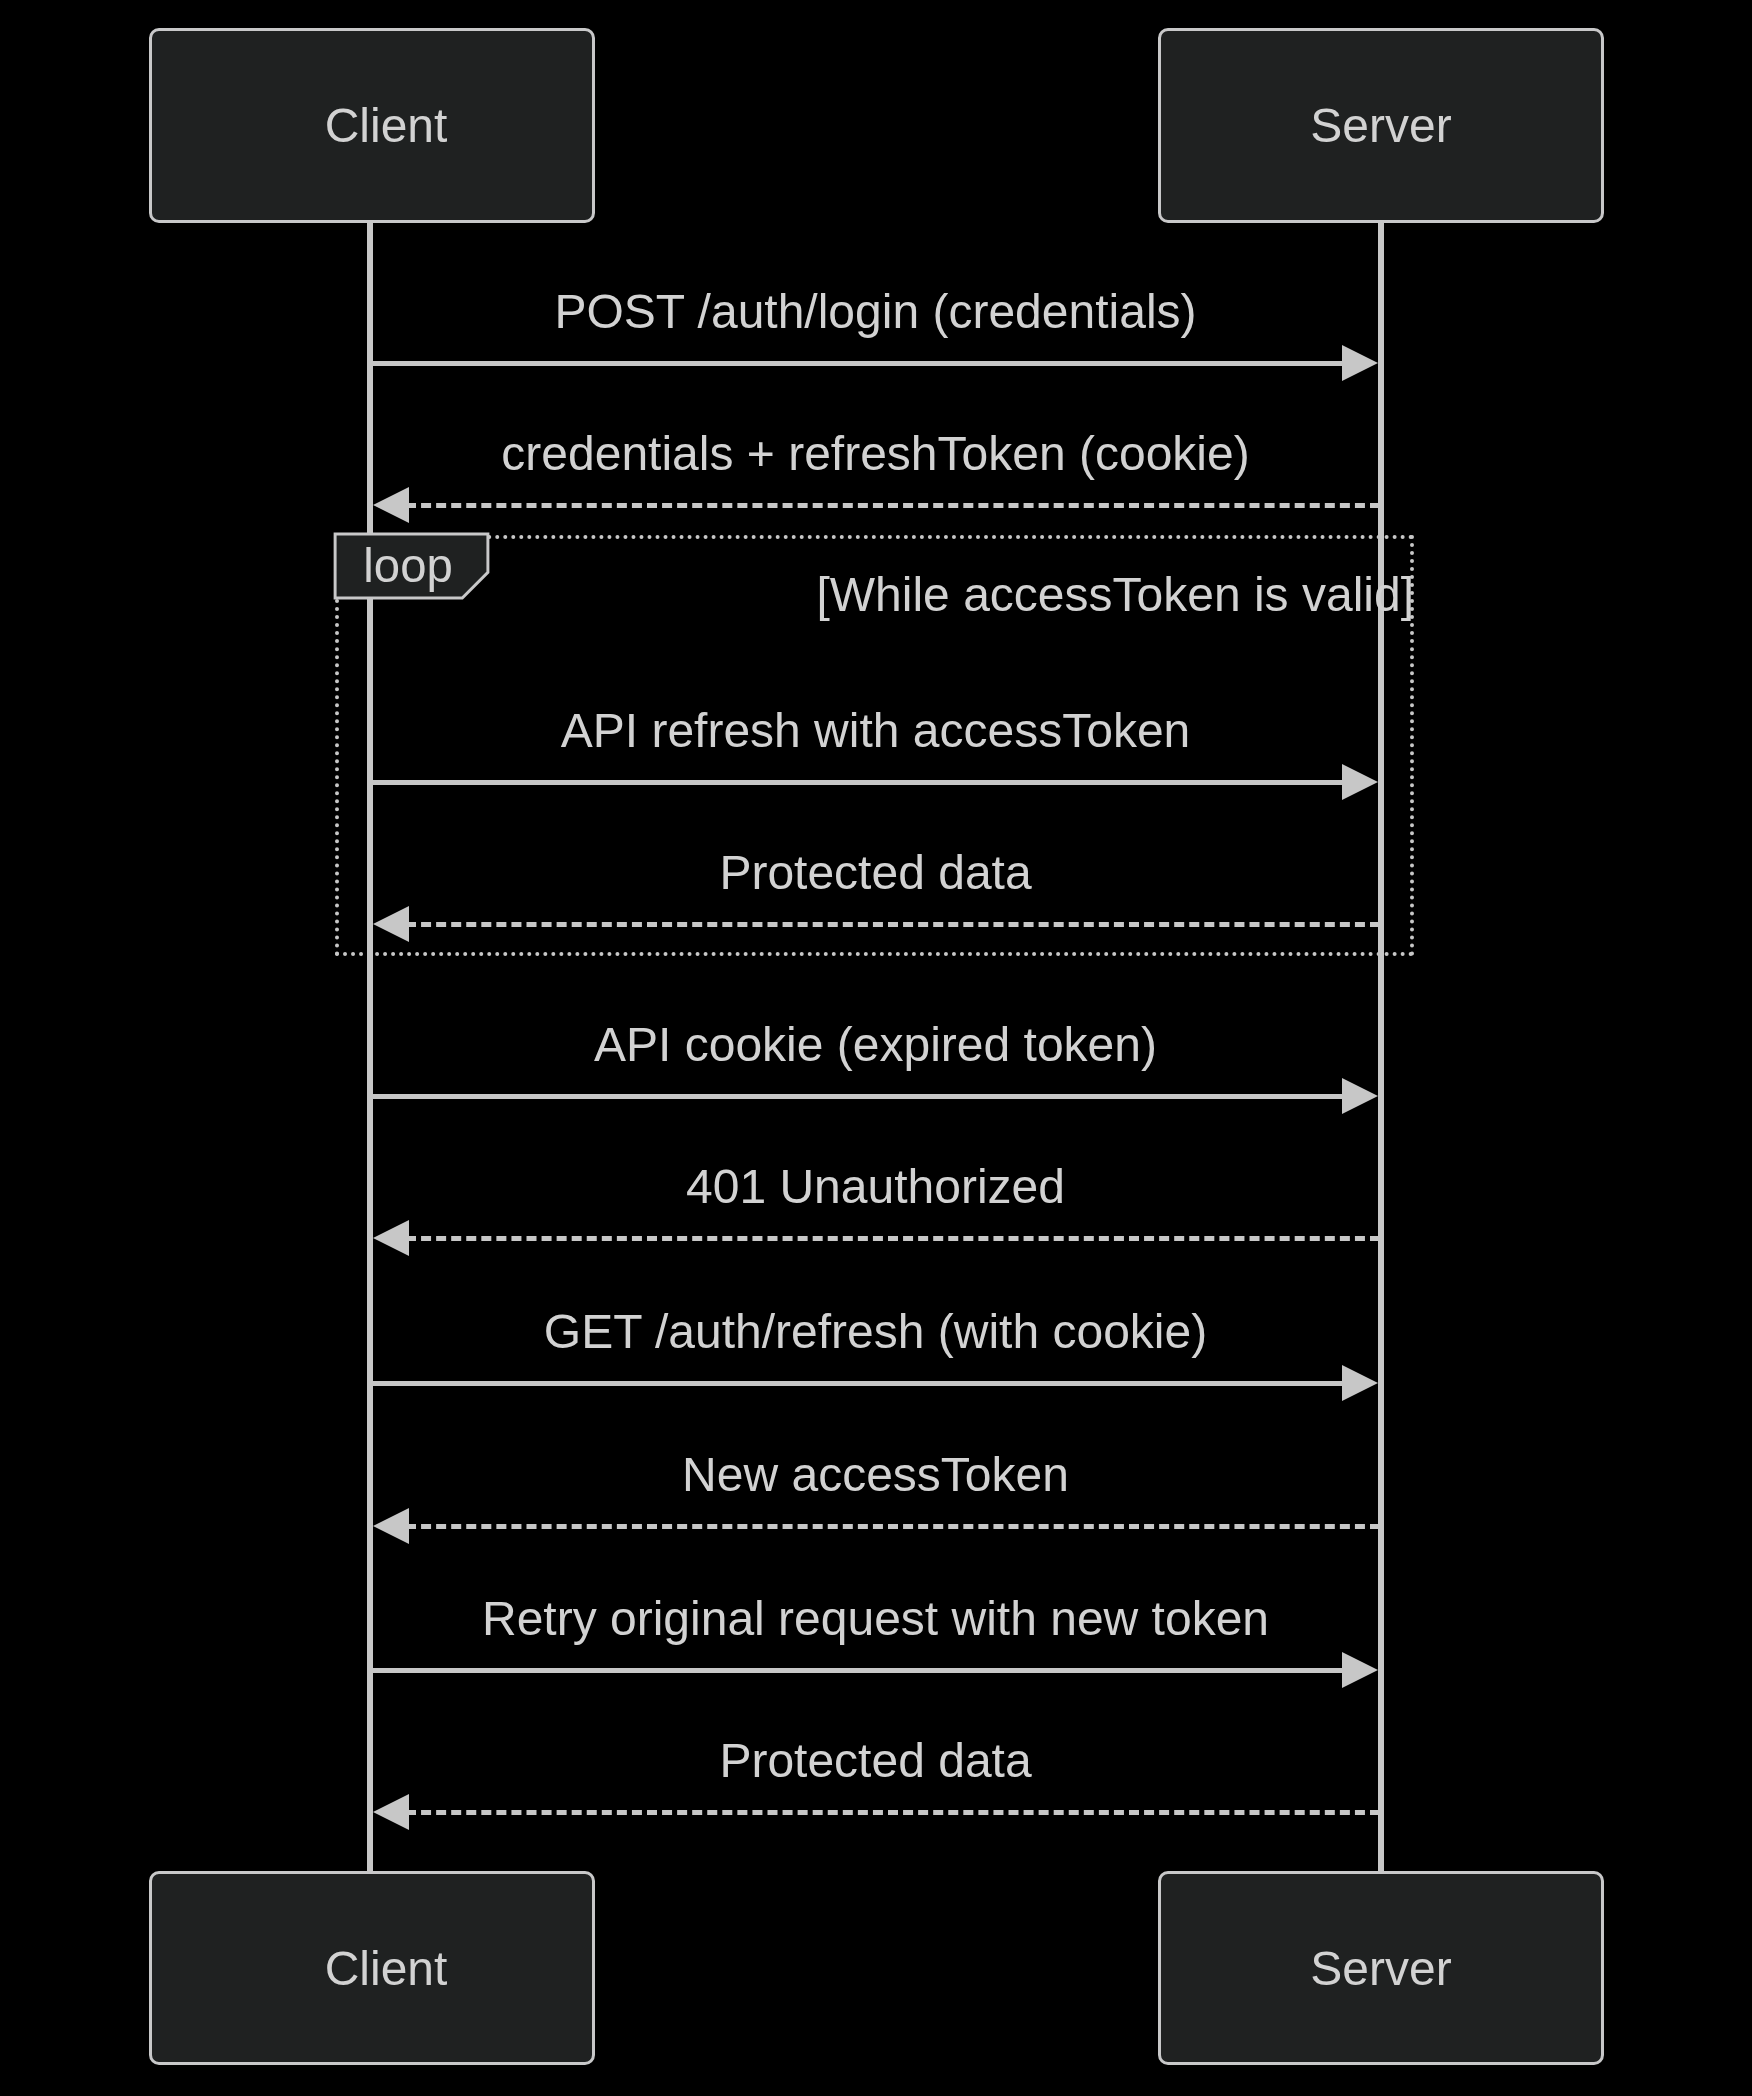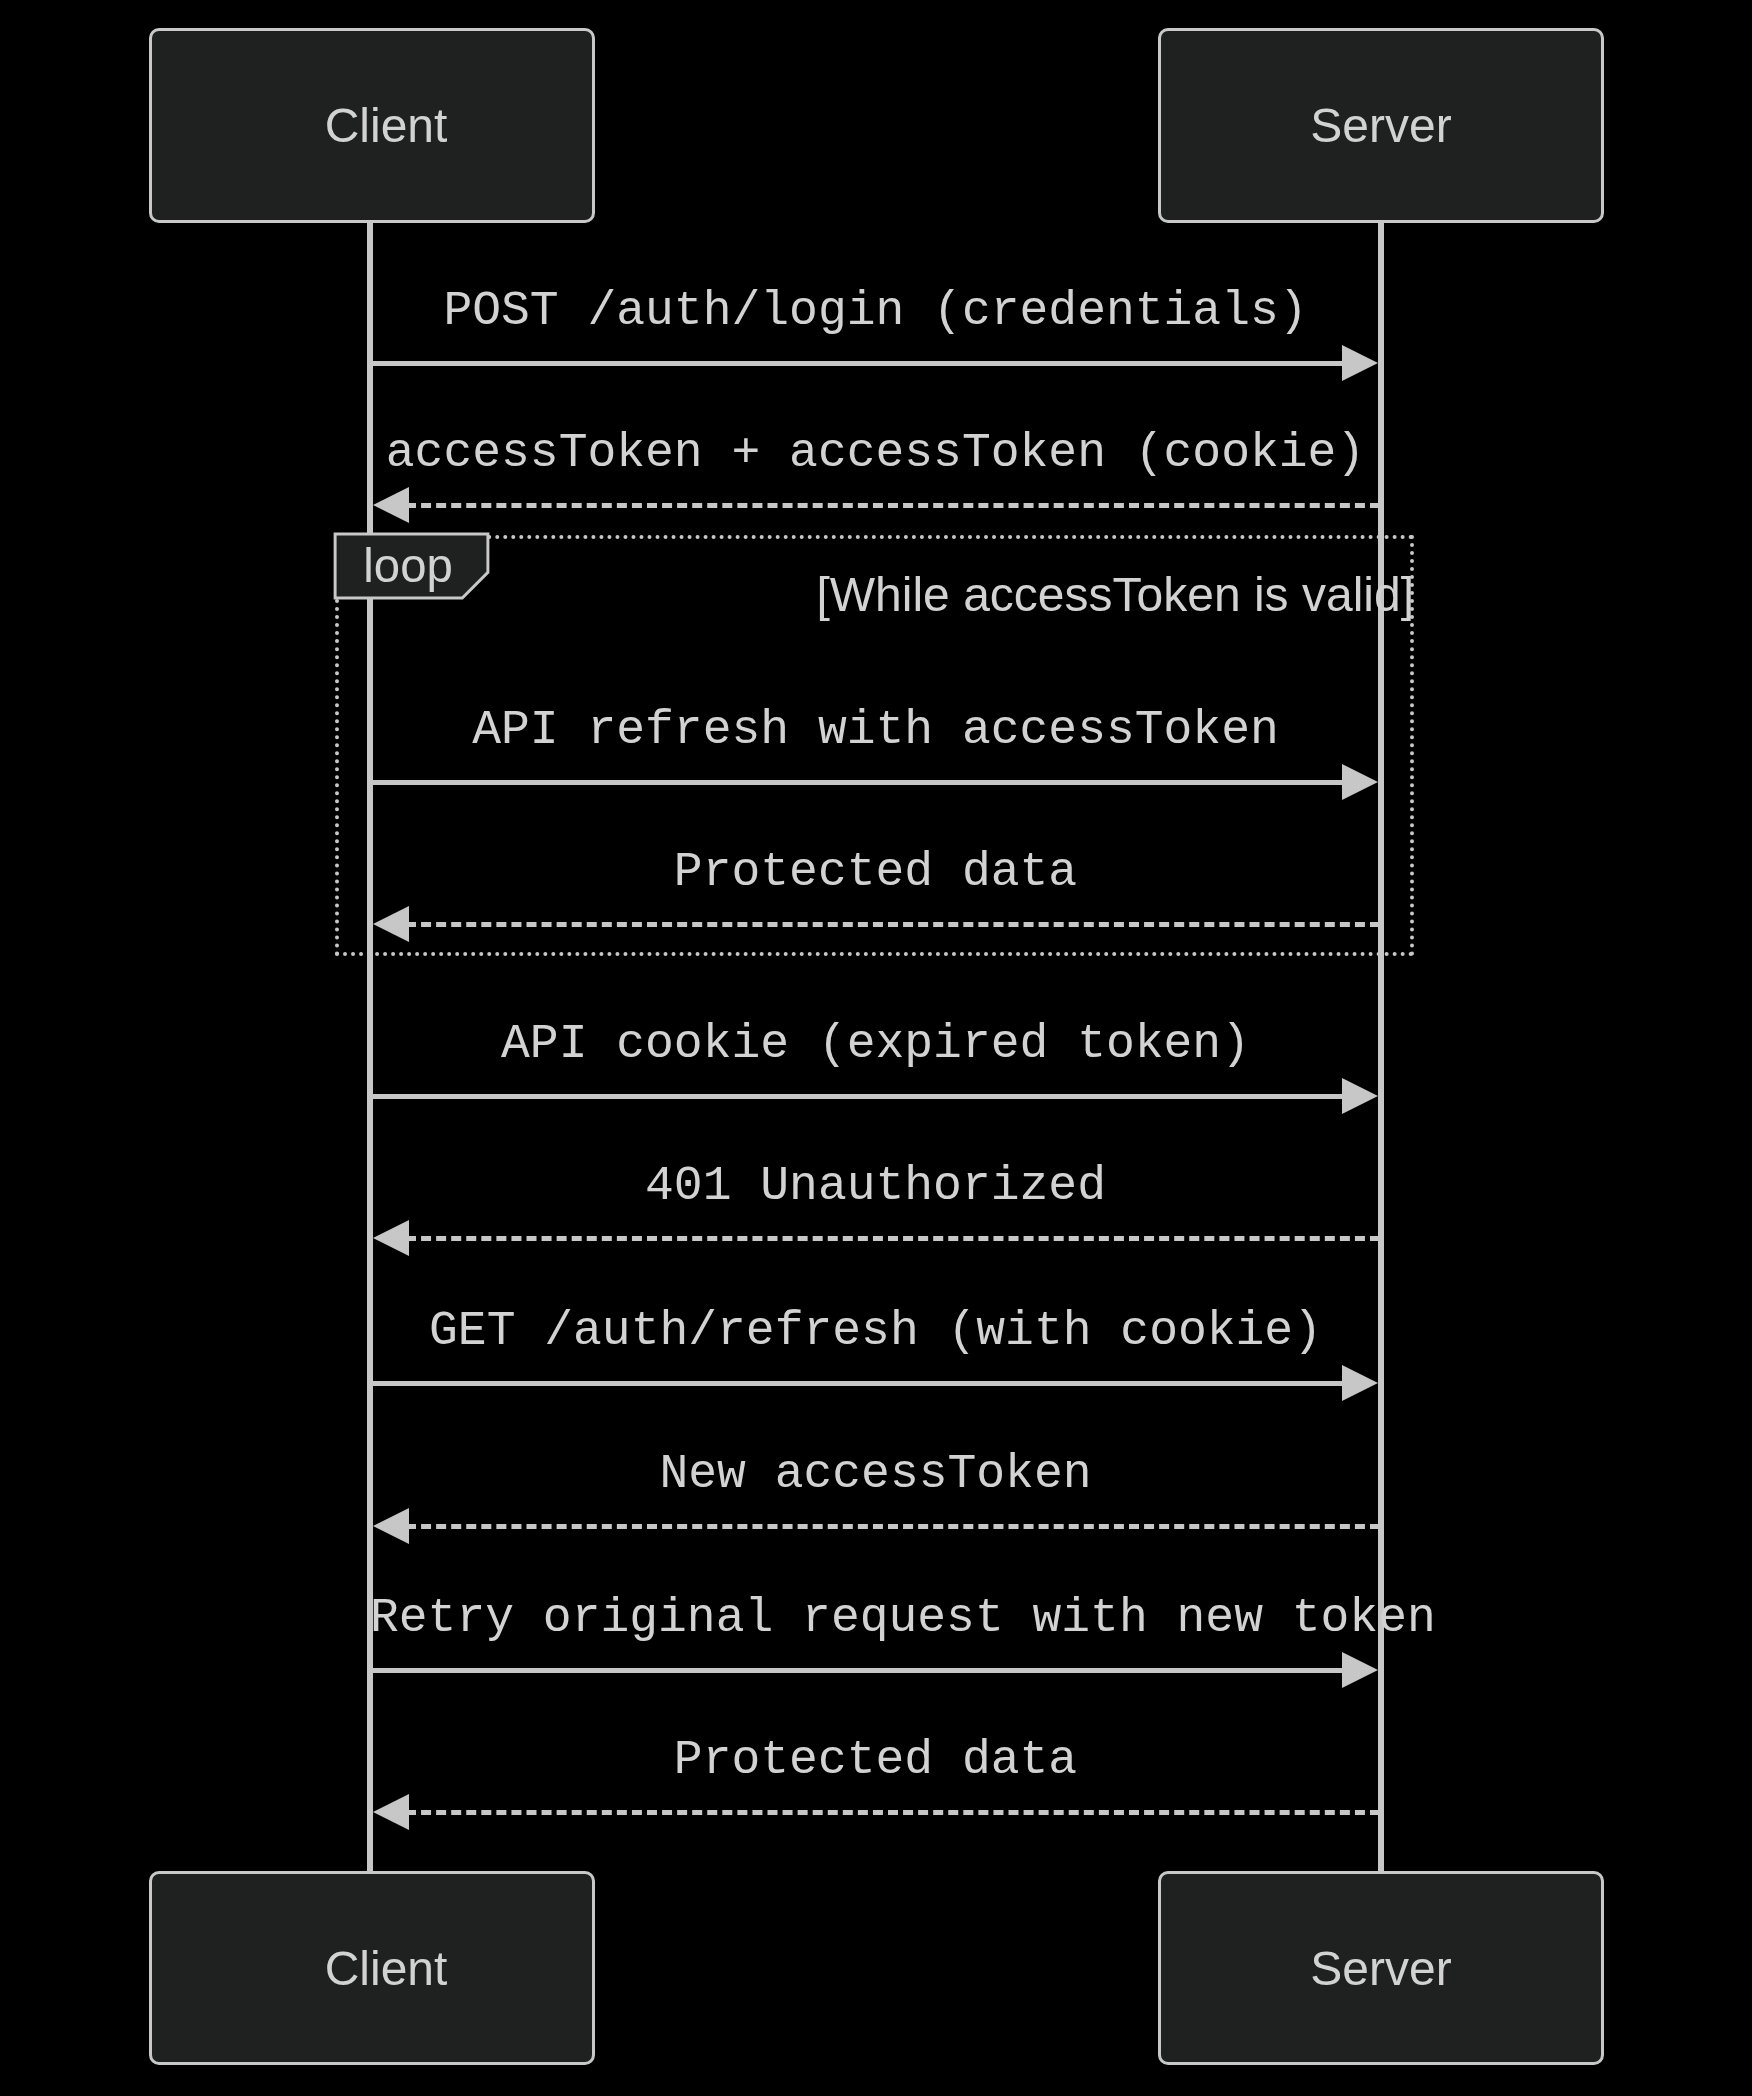--- a/index.html
+++ b/index.html
@@ -41,21 +41,20 @@
   }
   .lifeline-client { left: 367px; }
   .lifeline-server { left: 1378px; }
 
   
   .msg {
     position: absolute;
     left: 370px;
     width: 1011px;
     height: 100px;
-    font-family: Liberation Mono, monospace;
   }
   .msg-label {
     position: absolute;
     top: 0; left: 0; right: 0;
     height: 59px;
     line-height: 59px;
     text-align: center;
     font-size: 48px;
     color: var(--text, #d2d2d2);
     white-space: nowrap;
@@ -129,21 +128,21 @@
   </svg>
   <div class="loop-condition">[While accessToken is valid]</div>
 
   <div class="msg" style="top:282px">
     <div class="msg-label">POST /auth/login (credentials)</div>
     <div class="msg-line-solid"></div>
     <div class="arrow arrow-right"></div>
   </div>
 
   <div class="msg" style="top:424px">
-    <div class="msg-label">accessToken + accessToken (cookie)</div>
+    <div class="msg-label">credentials + refreshToken (cookie)</div>
     <div class="msg-line-dashed"></div>
     <div class="arrow arrow-left"></div>
   </div>
 
   <div class="msg" style="top:701px">
     <div class="msg-label">API refresh with accessToken</div>
     <div class="msg-line-solid"></div>
     <div class="arrow arrow-right"></div>
   </div>
 

